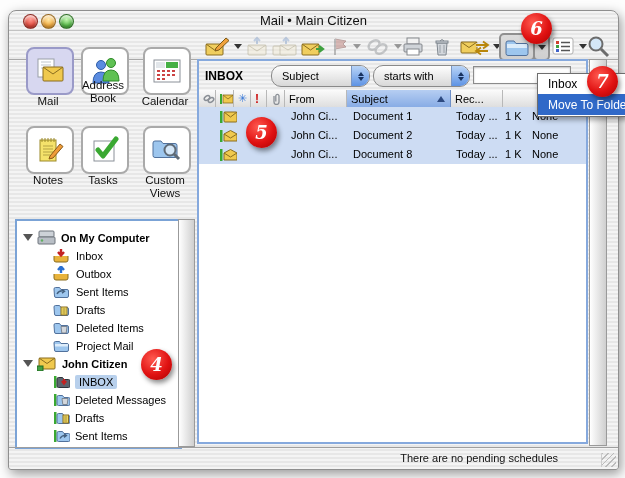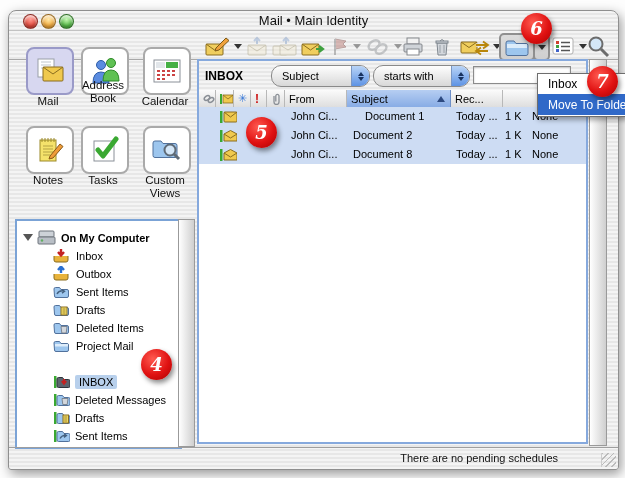--- a/index.html
+++ b/index.html
@@ -69,21 +69,21 @@
 </head>
 <body>
 
 <div class="stage">
 <div class="window">
 
   <div class="titlebar">
     <span class="tl red"></span>
     <span class="tl yellow"></span>
     <span class="tl green"></span>
-    <div class="wtitle">Mail • Main Identity</div>
+    <div class="wtitle">Mail • Main Citizen</div>
   </div>
 
   <div class="toolbar">
     <div class="tbi" style="left:196px">
       <svg class="ic" width="26" height="21">
             <rect x="1" y="8" width="17" height="11" rx="1" fill="#f0ce5e" stroke="#8a6d1f"></rect>
             <path d="M1 8 l8.5 6 L18 8" fill="none" stroke="#8a6d1f"></path>
             <path d="M11 12 L21 2 l3 2.5 L14 14 l-4 1 z" fill="#f0a23c" stroke="#7c5a17"></path>
           </svg>
       <span class="dd" style="margin-left:3px"></span>
@@ -286,20 +286,29 @@
           </svg>
       <span>Deleted Items</span>
     </div>
     <div class="treeitem" style="left:36px;top:116px">
       <svg width="16" height="13" style="margin-right:7px">
             <path d="M1 4 q0 -1.5 1.5 -1.5 h4 l1.5 2 h6 q1.5 0 1.5 1.5 v5 q0 1.5 -1.5 1.5 h-11 q-1.5 0 -1.5 -1.5 z" fill="#9dc6ee" stroke="#51719c"></path>
             <path d="M2 5 h13 v2.5 h-13 z" fill="#e4f0fb" opacity=".9"></path>
           </svg>
       <span>Project Mail</span>
     </div>
+    <div class="treeitem" style="left:6px;top:134px">
+      <span class="tri"></span>
+      <svg width="20" height="15" style="margin-right:5px">
+            <rect x="2" y="2" width="16" height="11" rx="1" fill="#f0c94e" stroke="#8a6d1f"></rect>
+            <path d="M2 2 l8 5.5 8 -5.5" fill="none" stroke="#8a6d1f"></path>
+            <rect x="0" y="10" width="6" height="5" fill="#45a045" stroke="#1f6b1f"></rect>
+          </svg>
+      <b>John Citizen</b>
+    </div>
     <div class="treeitem" style="left:36px;top:152px">
       <svg width="17" height="14" style="margin-right:5px">
             <rect x="1" y="1" width="2.5" height="12" fill="#3aa832"></rect>
             <path d="M4 4 q0 -1.5 1.5 -1.5 h4 l1.5 2 h4.5 q1.5 0 1.5 1.5 v5 q0 1.5 -1.5 1.5 h-10 q-1.5 0 -1.5 -1.5 z" fill="#5d646e" stroke="#2f343b"></path>
             <path d="M11 4 v4 M8.8 6 l2.2 2.6 2.2 -2.6" stroke="#c42222" stroke-width="2" fill="none"></path>
           </svg>
       <span class="sel-folder">INBOX</span>
     </div>
     <div class="treeitem" style="left:36px;top:170px">
       <svg width="17" height="14" style="margin-right:5px">
@@ -387,21 +396,21 @@
       <div class="hcell" style="left:304px;width:83px;border-right:none"></div>
     </div>
 
     <div class="mrow" style="top:46px">
       <svg class="abs" style="left:21px;top:3px" width="17" height="13">
             <rect x="0" y="1" width="2.5" height="12" fill="#3aa832"></rect>
             <rect x="4" y="2" width="13" height="10" rx="1" fill="#f0c94e" stroke="#8a6d1f"></rect>
             <path d="M4 2 l6.5 5 6.5 -5" fill="none" stroke="#8a6d1f"></path>
           </svg>
       <span class="mcell" style="left:92px">John Ci...</span>
-      <span class="mcell" style="left:166px">Document 1</span>
+      <span class="mcell" style="left:154px">Document 1</span>
       <span class="mcell" style="left:257px">Today ...</span>
       <span class="mcell" style="left:306px">1 K</span>
       <span class="mcell" style="left:333px">None</span>
     </div>
     <div class="mrow" style="top:65px">
       <svg class="abs" style="left:21px;top:3px" width="17" height="13">
             <rect x="0" y="1" width="2.5" height="12" fill="#3aa832"></rect>
             <path d="M4 5 l6.5 -3.5 L17 5 v7 h-13 z" fill="#f0c94e" stroke="#8a6d1f"></path>
             <path d="M4 5 l6.5 4 L17 5" fill="none" stroke="#8a6d1f"></path>
           </svg>

